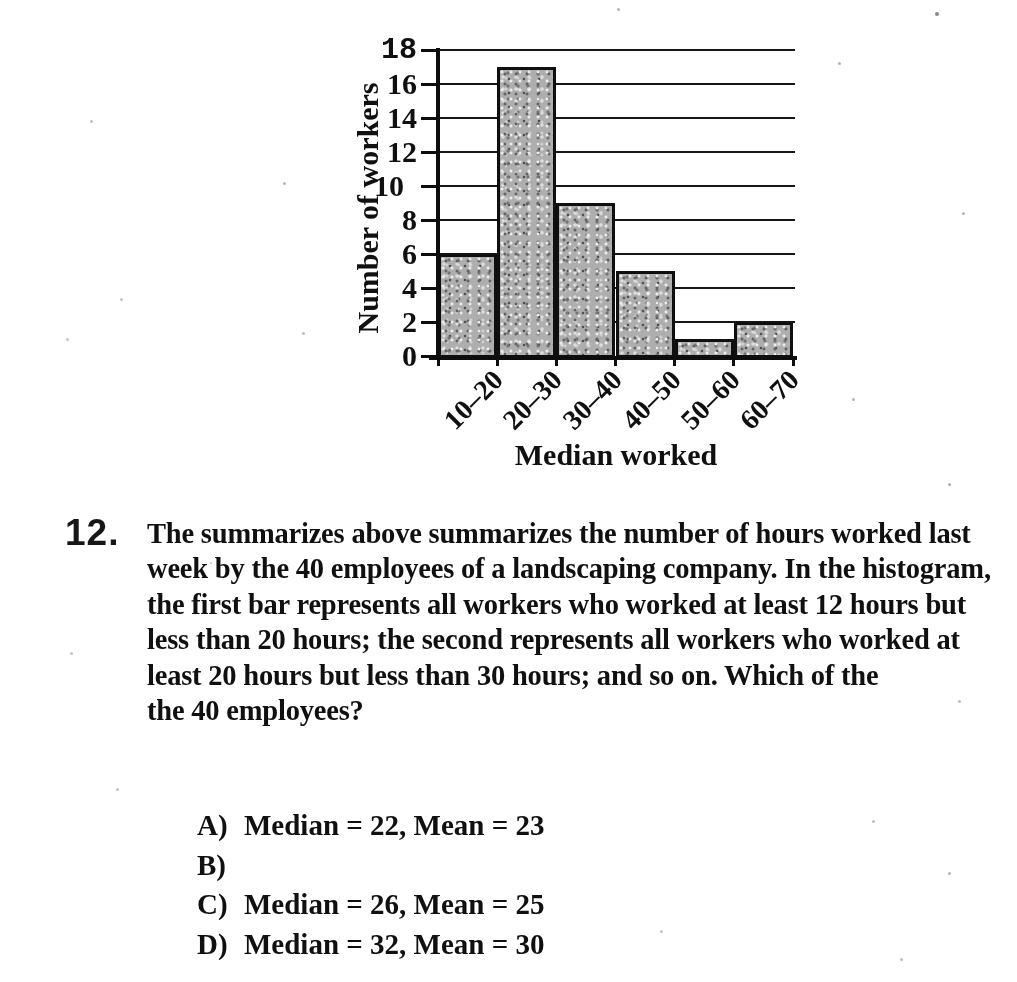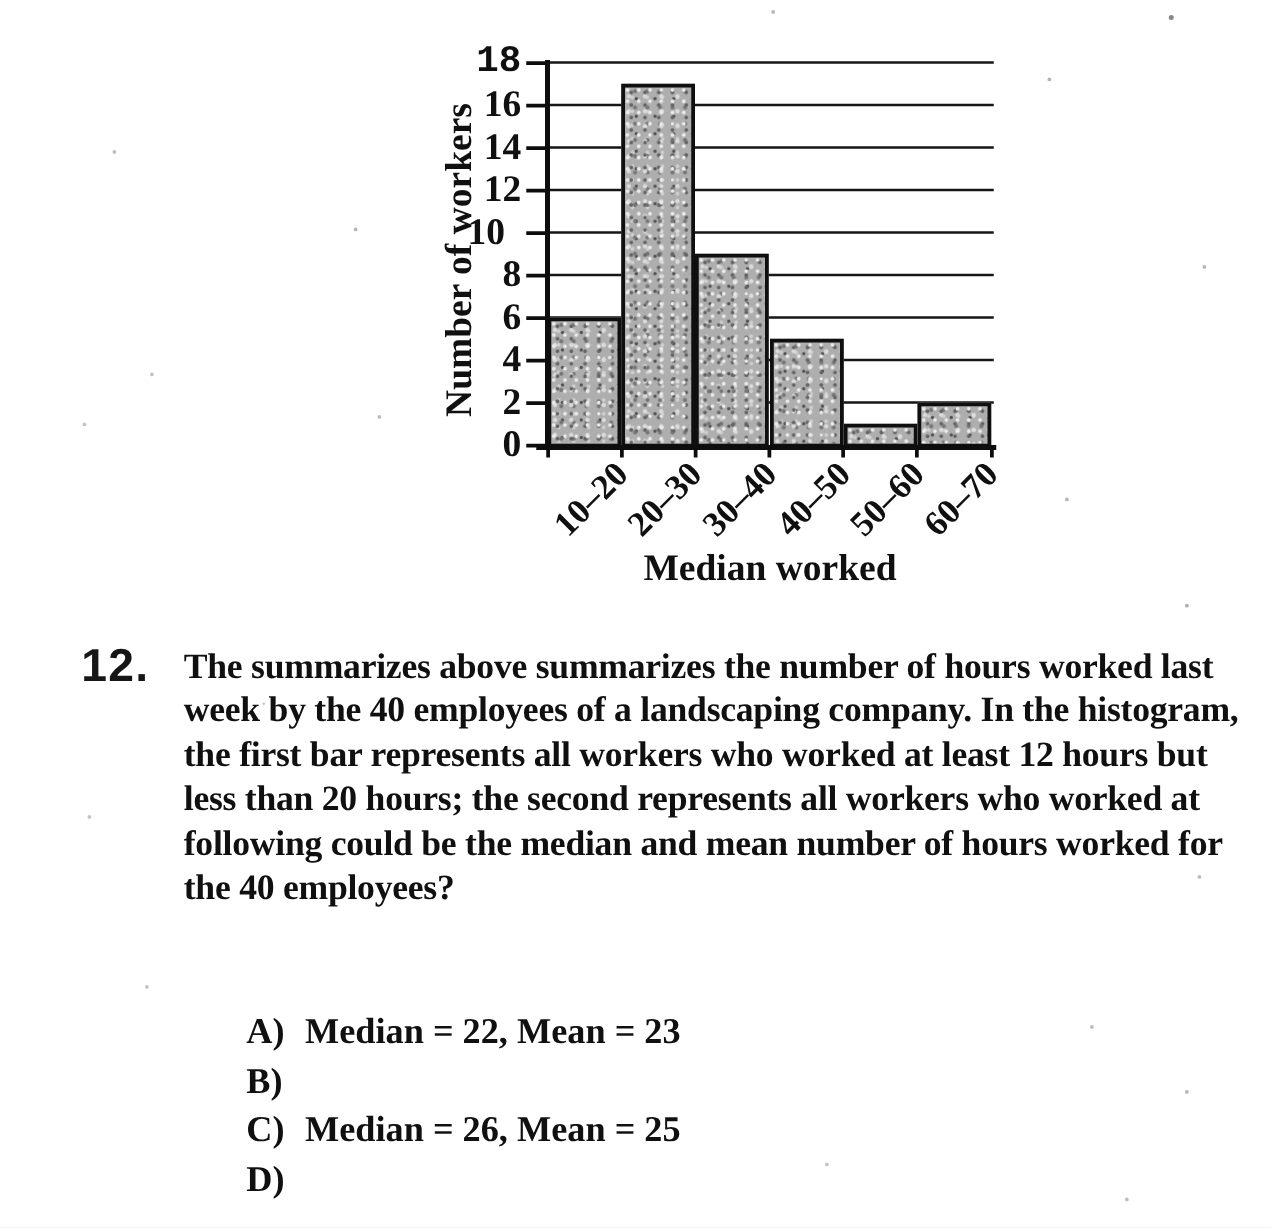--- a/index.html
+++ b/index.html
@@ -130,38 +130,39 @@
   <div id="y-axis-title">Number of workers</div>
   <div id="x-axis-title">Median worked</div>
 
   <div id="question-number">12.</div>
 
   <div id="question-text">
     <div>The summarizes above summarizes the number of hours worked last</div>
     <div>week by the 40 employees of a landscaping company. In the histogram,</div>
     <div>the first bar represents all workers who worked at least 12 hours but</div>
     <div>less than 20 hours; the second represents all workers who worked at</div>
-    <div>following could be the median and mean number of hours worked for</div>
+    <div>least 20 hours but less than 30 hours; and so on. Which of the</div>
     <div>the 40 employees?</div>
   </div>
 
   <div id="choices">
     <div class="choice-row">
       <span class="choice-letter">A)</span>
       <span class="choice-text">Median = 22, Mean = 23</span>
     </div>
     <div class="choice-row">
       <span class="choice-letter">B)</span>
     </div>
     <div class="choice-row">
       <span class="choice-letter">C)</span>
       <span class="choice-text">Median = 26, Mean = 25</span>
     </div>
     <div class="choice-row">
       <span class="choice-letter">D)</span>
+      <span class="choice-text">Median = 32, Mean = 30</span>
     </div>
   </div>
 
 <div class="noise" style="left: 617px; top: 8px; width: 3px; height: 3px; opacity: 0.5;"></div>
     <div class="noise" style="left: 935px; top: 12px; width: 4px; height: 4px; opacity: 0.8;"></div>
     <div class="noise" style="left: 838px; top: 62px; width: 3px; height: 3px; opacity: 0.5;"></div>
     <div class="noise" style="left: 90px; top: 120px; width: 3px; height: 3px; opacity: 0.45;"></div>
     <div class="noise" style="left: 283px; top: 182px; width: 3px; height: 3px; opacity: 0.5;"></div>
     <div class="noise" style="left: 962px; top: 212px; width: 3px; height: 3px; opacity: 0.5;"></div>
     <div class="noise" style="left: 120px; top: 298px; width: 3px; height: 3px; opacity: 0.4;"></div>

